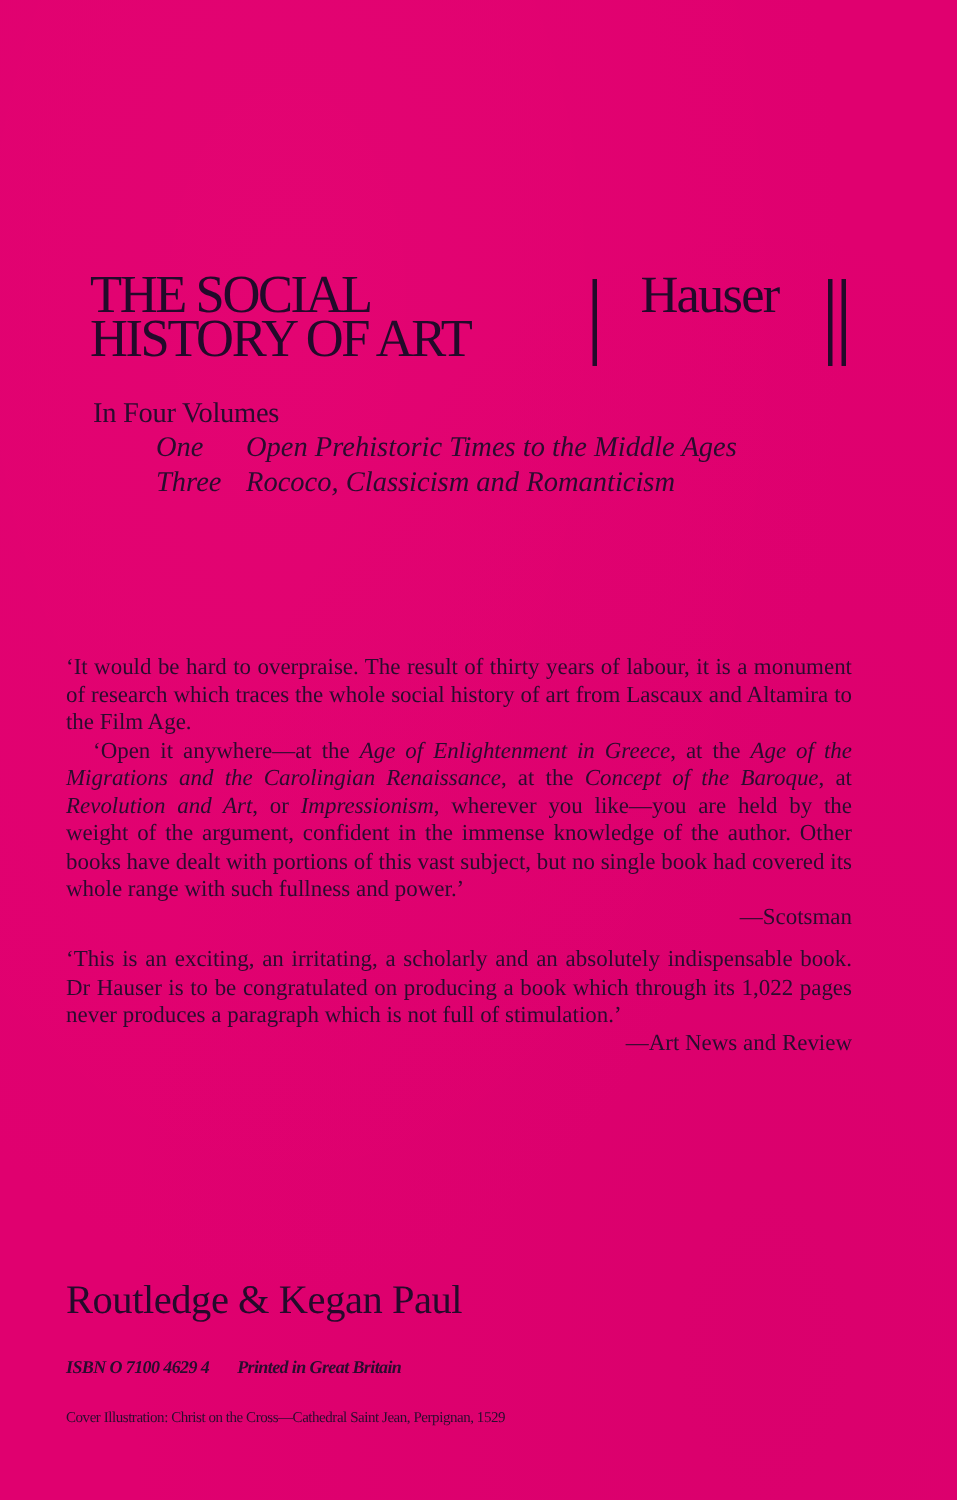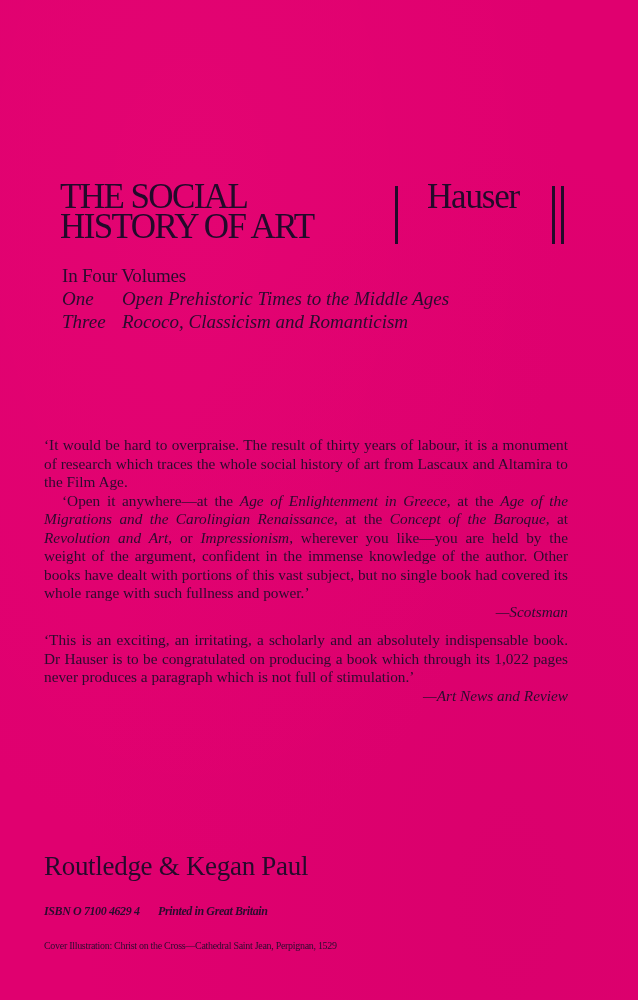--- a/index.html
+++ b/index.html
@@ -82,20 +82,21 @@
       line-height: 23px;
     }
     .volumes-heading {
       font-style: normal;
       letter-spacing: -0.2px;
     }
     .volume-row {
       display: flex;
       font-style: italic;
       white-space: nowrap;
+      margin-left: 42px;
     }
     .volume-num { width: 60px; }
     .volume-title { }
 
     
     .reviews {
       position: absolute;
       left: 44px;
       width: 524px;
       font-size: 15.3px;
@@ -106,21 +107,20 @@
     .review-1 { top: 436px; }
     .review-2 { top: 631px; }
     .reviews p {
       margin: 0;
       text-align-last: left;
     }
     .reviews p.indent { text-indent: 18px; }
     .reviews .attribution {
       text-align: center;
       text-align-last: right;
-      font-style: italic;
     }
     .reviews em { font-style: italic; }
 
     
     .publisher {
       position: absolute;
       left: 44px;
       top: 850px;
       font-size: 27px;
       line-height: 32px;

